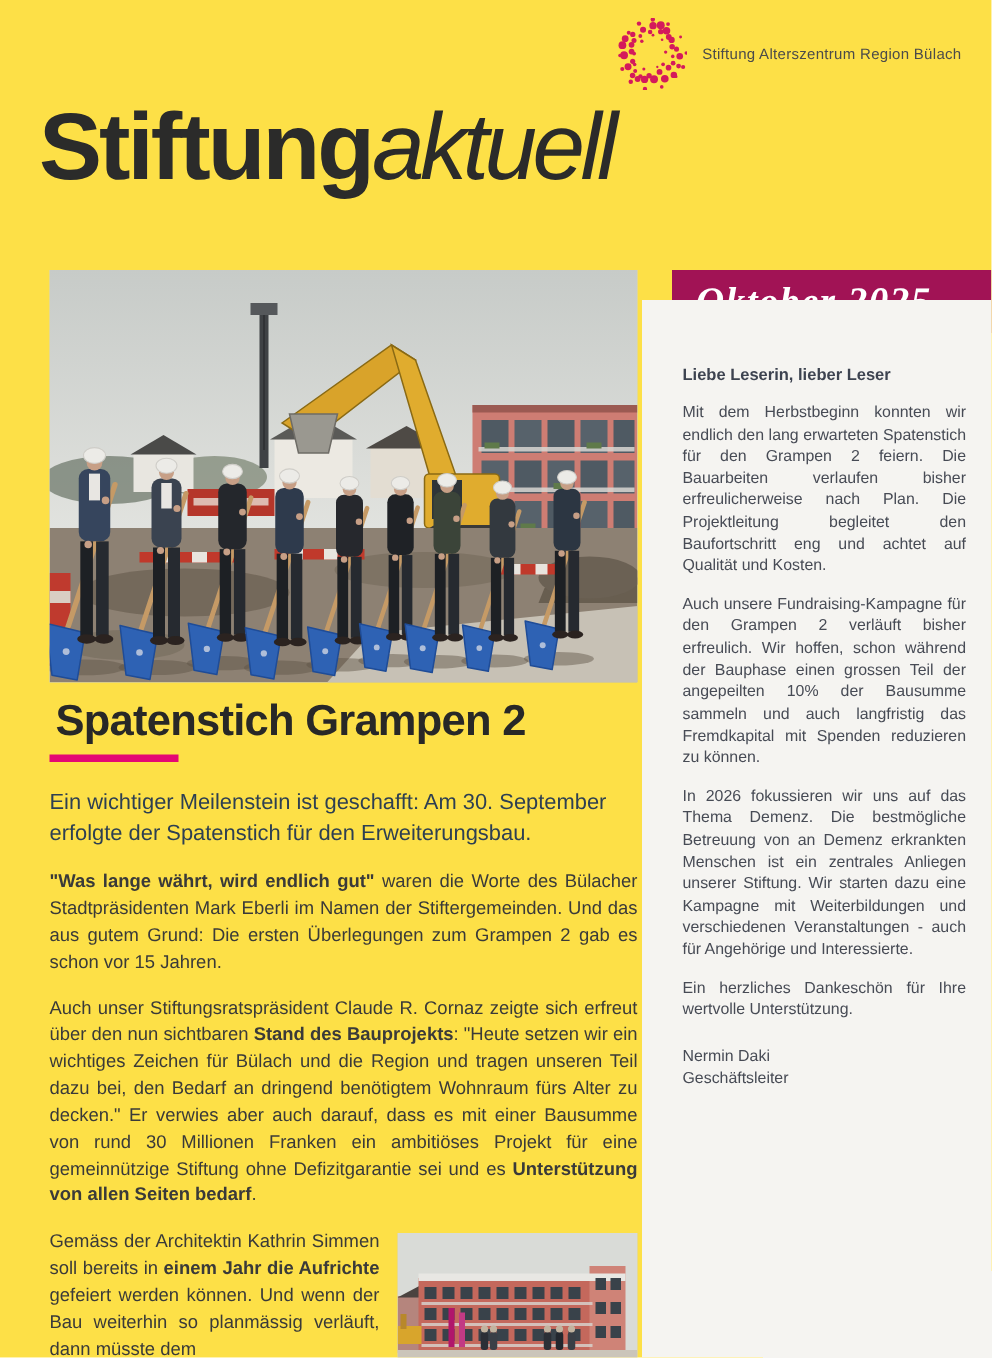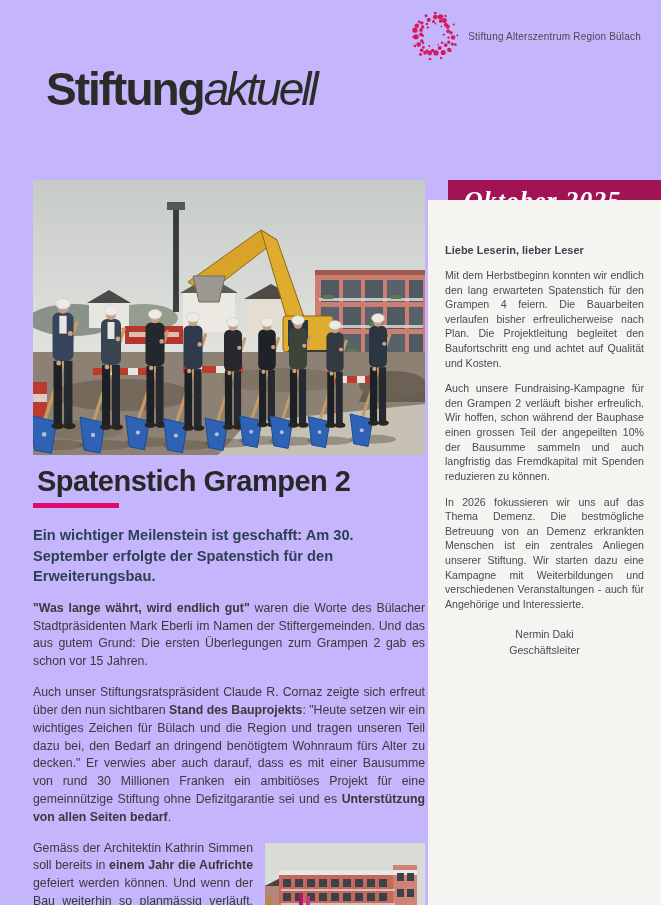--- a/index.html
+++ b/index.html
@@ -1,49 +1,49 @@
 <!DOCTYPE html>
 <html lang="de"><head>
 <meta charset="utf-8">
 <style>
   html,body{margin:0;padding:0;background:#ffffff;}
-  .page{position:relative;width:661px;height:905px;background:#c4b5fd;overflow:hidden;
+  .page{position:relative;width:661px;height:905px;background:#fde047;overflow:hidden;
         font-family:"Liberation Sans",sans-serif;color:#3a3a39;}
 
   
   .logo-block{position:absolute;top:12px;right:20px;display:flex;align-items:center;gap:10px;}
   .logo-dots{width:48px;height:48px;}
   .brand-name{font-size:10px;color:#4b4b4a;letter-spacing:.2px;}
 
-  .masthead{position:absolute;left:46px;top:64px;font-size:46px;line-height:1.1;
+  .masthead{position:absolute;left:26px;top:64px;font-size:63px;line-height:1.1;
             letter-spacing:-2px;color:#2b2b2a;white-space:nowrap;}
   .masthead .mh-bold{font-weight:700;}
   .masthead .mh-italic{font-style:italic;font-weight:400;letter-spacing:-3px;}
 
   
   .hero-photo{position:absolute;left:33px;top:180px;width:392px;height:275px;overflow:hidden;background:#cfd2ce;}
   .hero-photo svg{display:block;}
 
   
   .sidebar{position:absolute;left:428px;top:200px;width:233px;height:705px;background:#f5f4f1;
-           box-sizing:border-box;padding:44px 17px 0 17px;}
+           box-sizing:border-box;padding:44px 17px 0 27px;}
   .sidebar .salutation{font-size:11px;font-weight:700;color:#3d4350;margin:0 0 12px 0;}
   .sidebar p.sp{font-size:10.6px;line-height:1.38;color:#474b55;text-align:justify;margin:0 0 11px 0;}
-  .sidebar .sig{font-size:10.6px;line-height:1.45;color:#474b55;margin-top:16px;text-align:center;}
+  .sidebar .sig{font-size:10.6px;line-height:1.45;color:#474b55;margin-top:16px;}
 
   .ribbon{position:absolute;left:448px;top:180px;width:213px;height:42px;background:#a11355;
           box-sizing:border-box;padding-left:16px;display:flex;align-items:center;}
   .ribbon .date-text{font-family:"Liberation Serif",serif;font-style:italic;font-weight:600;
           font-size:26px;color:#ffffff;letter-spacing:1px;}
 
   
   .article{position:absolute;left:33px;top:462px;width:392px;}
   .headline{margin:4px;font-size:29px;font-weight:700;color:#282827;letter-spacing:-.5px;line-height:1.05;}
   .headline-rule{width:86px;height:5px;background:#e40873;margin-top:7px;}
-  .lead{margin:17px 0 0 0;font-size:14.6px;font-weight:700;color:#2d3f52;line-height:1.4;}
+  .lead{margin:17px 0 0 0;font-size:14.6px;font-weight:400;color:#2d3f52;line-height:1.4;}
   .body-p{margin:13px 0 0 0;font-size:12.3px;line-height:1.45;color:#3a3a39;text-align:justify;}
   .body-p strong{font-weight:700;}
   .wrap-block{margin-top:13px;}
   .inline-photo{float:right;width:160px;height:143px;margin:3px 0 2px 12px;overflow:hidden;background:#d5d2cc;}
   .inline-photo svg{display:block;}
 </style>
 </head>
 <body>
 
 <div class="page">
@@ -333,23 +333,24 @@
         </g>
     </svg>
   </div>
 
   <div class="ribbon">
     <span class="date-text">Oktober 2025</span>
   </div>
 
   <aside class="sidebar">
     <p class="salutation">Liebe Leserin, lieber Leser</p>
-    <p class="sp">Mit dem Herbstbeginn konnten wir endlich den lang erwarteten Spatenstich für den Grampen 4 feiern. Die Bauarbeiten verlaufen bisher erfreulicherweise nach Plan. Die Projektleitung begleitet den Baufortschritt eng und achtet auf Qualität und Kosten.</p>
+    <p class="sp">Mit dem Herbstbeginn konnten wir endlich den lang erwarteten Spatenstich für den Grampen 2 feiern. Die Bauarbeiten verlaufen bisher erfreulicherweise nach Plan. Die Projektleitung begleitet den Baufortschritt eng und achtet auf Qualität und Kosten.</p>
     <p class="sp">Auch unsere Fundraising-Kampagne für den Grampen 2 verläuft bisher erfreulich. Wir hoffen, schon während der Bauphase einen grossen Teil der angepeilten 10% der Bausumme sammeln und auch langfristig das Fremdkapital mit Spenden reduzieren zu können.</p>
     <p class="sp">In 2026 fokussieren wir uns auf das Thema Demenz. Die bestmögliche Betreuung von an Demenz erkrankten Menschen ist ein zentrales Anliegen unserer Stiftung. Wir starten dazu eine Kampagne mit Weiterbildungen und verschiedenen Veranstaltungen - auch für Angehörige und Interessierte.</p>
+    <p class="sp">Ein herzliches Dankeschön für Ihre wertvolle Unterstützung.</p>
     <div class="sig">
       <div>Nermin Daki</div>
       <div>Geschäftsleiter</div>
     </div>
   </aside>
 
   <div class="article">
     <h1 class="headline">Spatenstich Grampen 2</h1>
     <div class="headline-rule"></div>
     <p class="lead">Ein wichtiger Meilenstein ist geschafft: Am 30. September erfolgte der Spatenstich für den Erweiterungsbau.</p>

